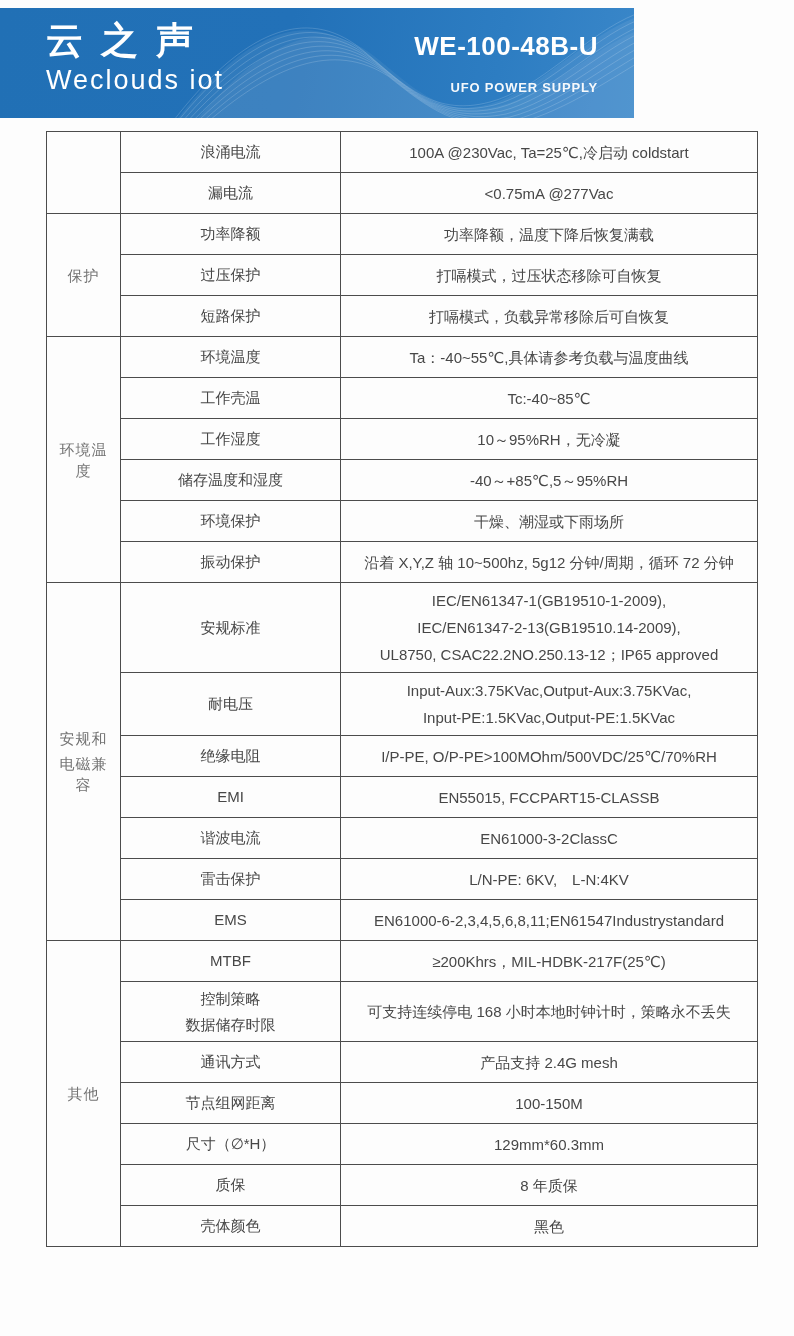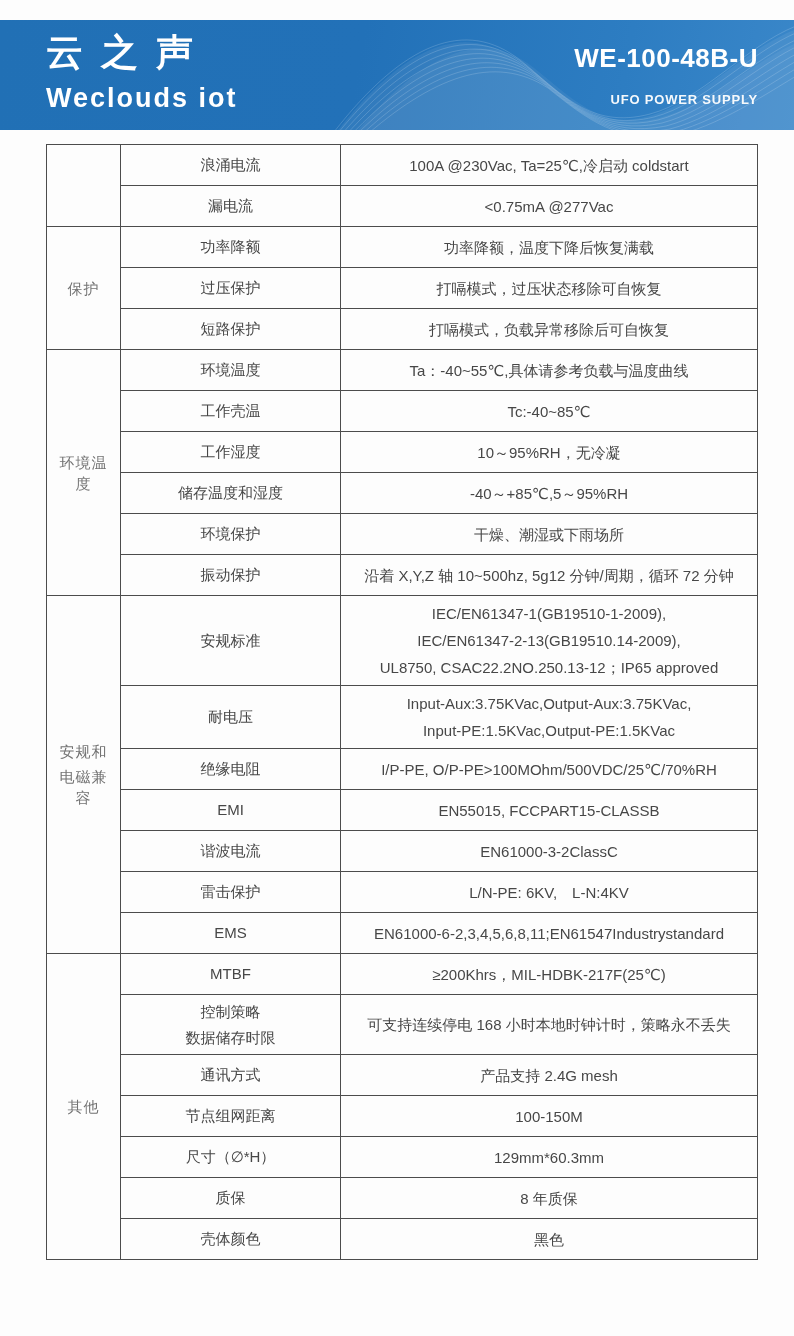--- a/index.html
+++ b/index.html
@@ -1,31 +1,31 @@
 <!DOCTYPE html>
 <html><head>
 <meta charset="utf-8">
 <style>
   html,body{margin:0;padding:0;background:#ffffff;}
   body{width:794px;font-family:"Liberation Sans","DejaVu Sans",sans-serif;}
   .page{position:relative;width:794px;height:1336px;background:#fdfdfd;overflow:hidden;}
 
   
-  .banner{position:absolute;top:20px;left:0;width:794px;height:110px;
+  .banner{position:absolute;top:8px;left:0;width:634px;height:110px;
           background:linear-gradient(100deg,#2170b5 0%,#2271b8 45%,#2d7dc2 78%,#3a87c9 100%);}
   .banner svg.waves{position:absolute;top:0;right:0;height:110px;width:460px;display:block;}
   .brand{position:absolute;left:46px;top:12px;color:#ffffff;}
   .brand-cn{font-size:37px;font-weight:bold;letter-spacing:18px;line-height:1.15;white-space:nowrap;}
-  .brand-en{font-size:27px;font-weight:bold;letter-spacing:2px;margin-top:8px;white-space:nowrap;}
+  .brand-en{font-size:27px;font-weight:normal;letter-spacing:2px;margin-top:2px;white-space:nowrap;}
   .model-block{position:absolute;right:36px;top:24px;text-align:right;color:#ffffff;}
   .model{font-size:26px;font-weight:bold;letter-spacing:0.5px;line-height:1.1;}
   .subtitle{font-size:13px;font-weight:bold;letter-spacing:0.8px;margin-top:19px;opacity:0.95;}
 
   
-  table.spec{position:absolute;top:144px;left:46px;width:711px;border-collapse:collapse;
+  table.spec{position:absolute;top:131px;left:46px;width:711px;border-collapse:collapse;
              table-layout:fixed;color:#474747;}
   table.spec col.c1{width:74px;}
   table.spec col.c2{width:220px;}
   table.spec col.c3{width:417px;}
   table.spec td{border:1px solid #4c4c4c;text-align:center;vertical-align:middle;
                 font-size:15px;padding:4px 6px;}
   table.spec tr{height:41px;}
   td.cat{color:#737373;letter-spacing:1px;}
   td.cat div{line-height:1.4;}
   td.cat div + div{margin-top:4px;}

